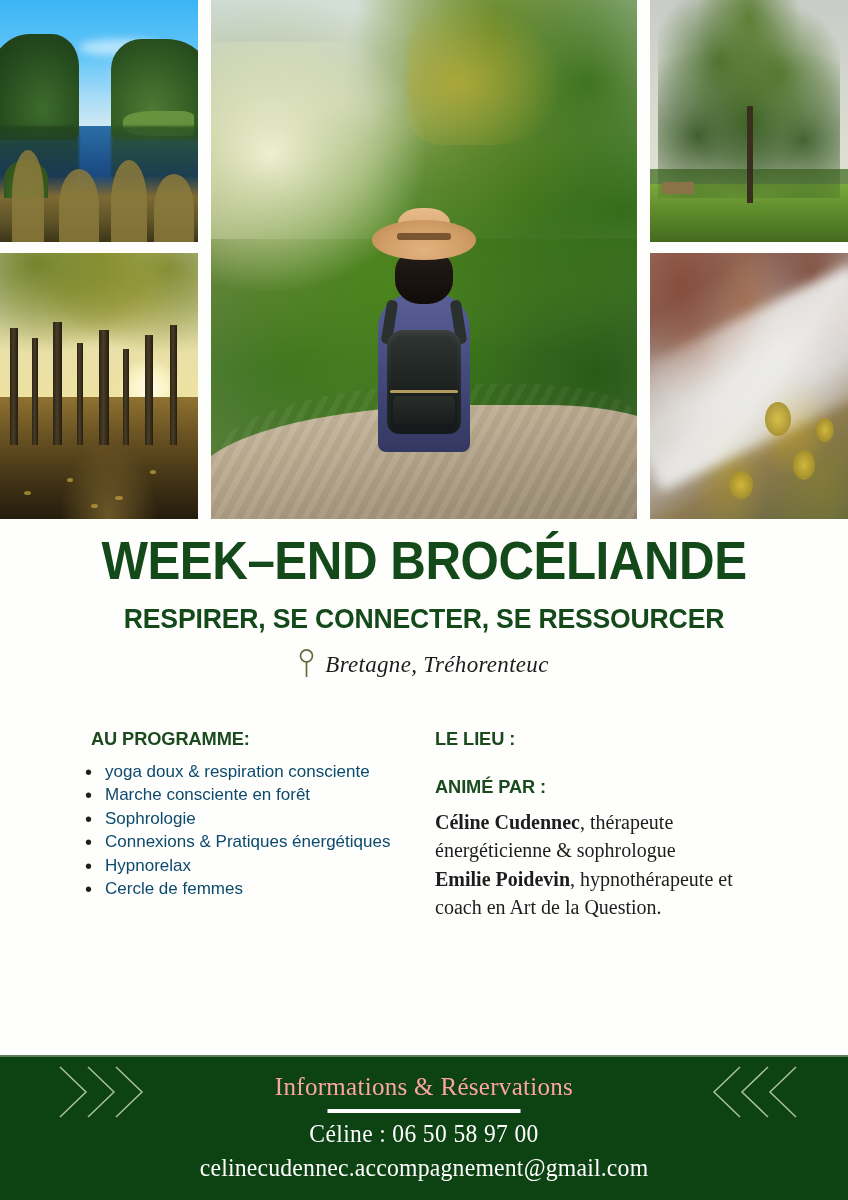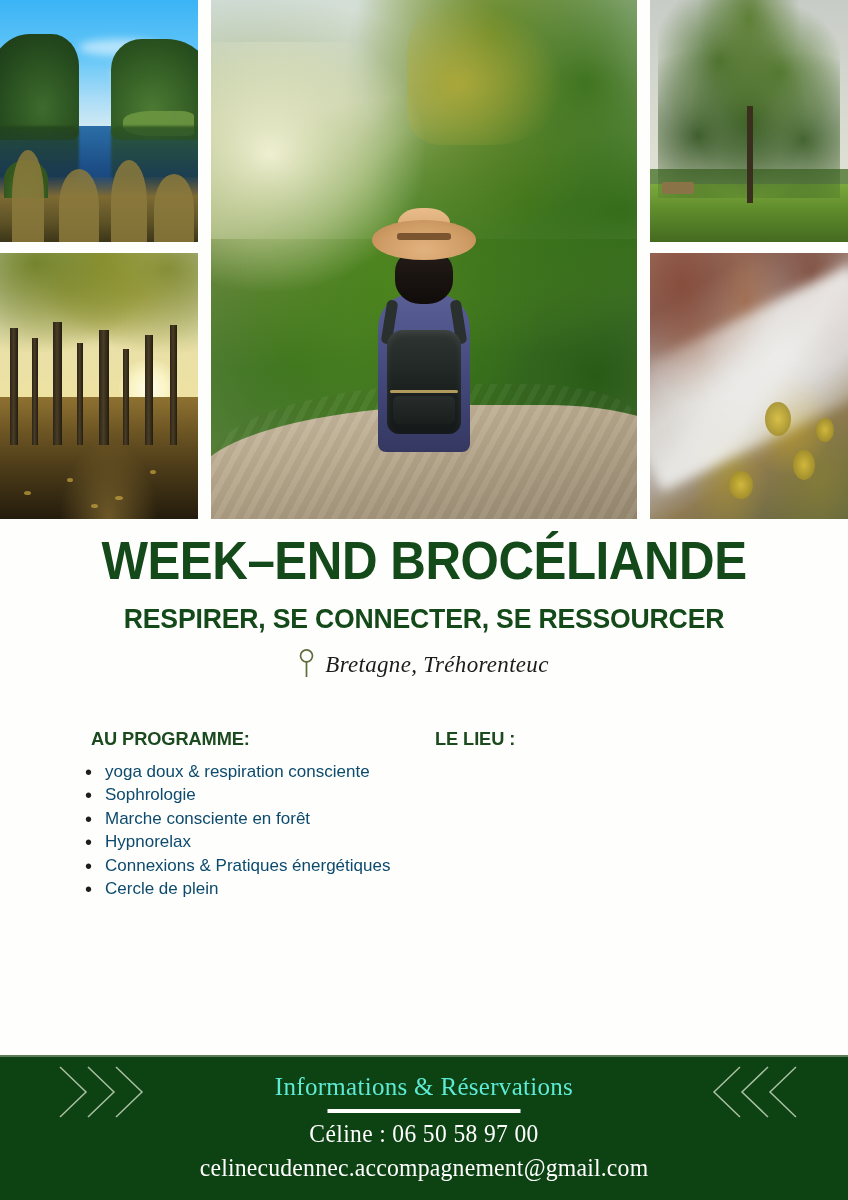--- a/index.html
+++ b/index.html
@@ -222,21 +222,21 @@
   .anim-lines .nm{font-weight:bold;}
 
   
   .footer{
     position:absolute;left:0;top:1055px;width:848px;height:145px;
     background:#0d4213;
   }
   .footer-hair{position:absolute;left:0;top:0;width:100%;height:2px;background:#b8c8b0;opacity:.45;}
   .f-title{
     position:absolute;left:0;top:18px;width:848px;text-align:center;
-    font-family:"Liberation Serif", serif;font-size:25px;color:#5eead4;letter-spacing:.3px;
+    font-family:"Liberation Serif", serif;font-size:25px;color:#fca5a5;letter-spacing:.3px;
   }
   .f-rule{position:absolute;left:50%;top:54px;transform:translateX(-50%);width:193px;height:4px;background:#fff;}
   .f-phone{
     position:absolute;left:0;top:65px;width:848px;text-align:center;
     font-family:"Liberation Serif", serif;font-size:25px;color:#fff;letter-spacing:.4px;
     transform:scaleX(0.94);
   }
   .f-mail{
     position:absolute;left:0;top:99px;width:848px;text-align:center;
     font-family:"Liberation Serif", serif;font-size:25px;color:#fff;letter-spacing:.2px;
@@ -344,31 +344,40 @@
     <span class="locname">Bretagne, Tréhorenteuc</span>
   </div>
 
 
   <div class="cols">
 
     <div class="colL">
       <div class="sec-title">AU PROGRAMME:</div>
       <ul class="prog">
         <li>yoga doux &amp; respiration consciente</li>
+        <li>Marche consciente en forêt</li>
         <li>Sophrologie</li>
-        <li>Marche consciente en forêt</li>
+        <li>Connexions &amp; Pratiques énergétiques</li>
         <li>Hypnorelax</li>
-        <li>Connexions &amp; Pratiques énergétiques</li>
-        <li>Cercle de plein</li>
+        <li>Cercle de femmes</li>
       </ul>
     </div>
 
     <div class="colR">
       <div class="sec-title">LE LIEU :</div>
 
+      <div class="anim-block">
+        <div class="sec-title">ANIMÉ PAR :</div>
+        <p class="anim-lines">
+          <span class="nm">Céline Cudennec</span><span>, thérapeute</span><br>
+          <span>énergéticienne &amp; sophrologue</span><br>
+          <span class="nm">Emilie Poidevin</span><span>, hypnothérapeute et</span><br>
+          <span>coach en Art de la Question.</span>
+        </p>
+      </div>
     </div>
   </div>
 
   <div class="footer">
     <div class="footer-hair"></div>
     <div class="f-title">Informations &amp; Réservations</div>
     <div class="f-rule"></div>
     <div class="f-phone">Céline : 06 50 58 97 00</div>
     <div class="f-mail">celinecudennec.accompagnement@gmail.com</div>
   </div>

